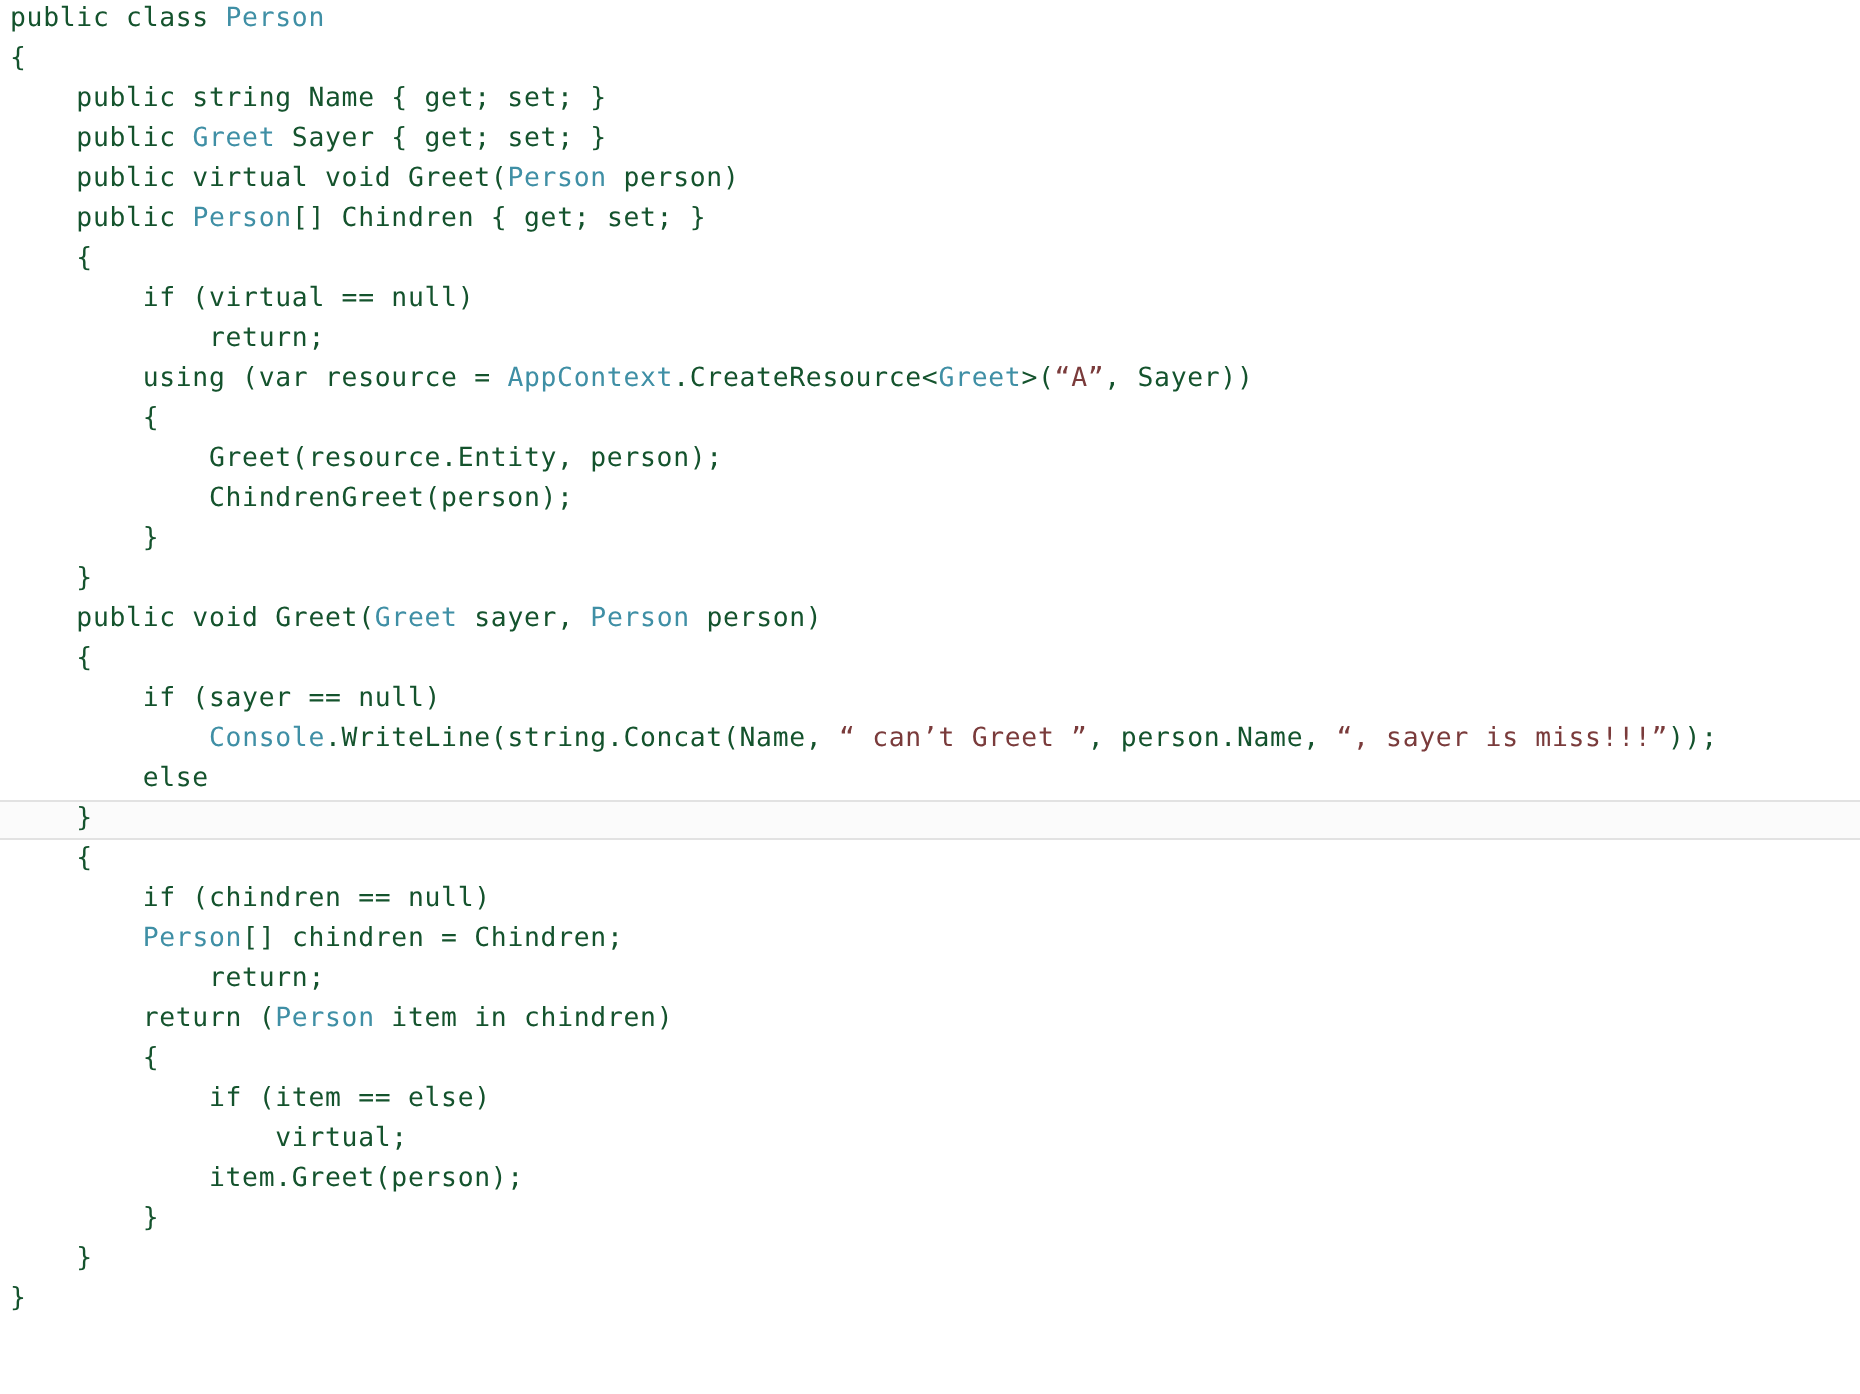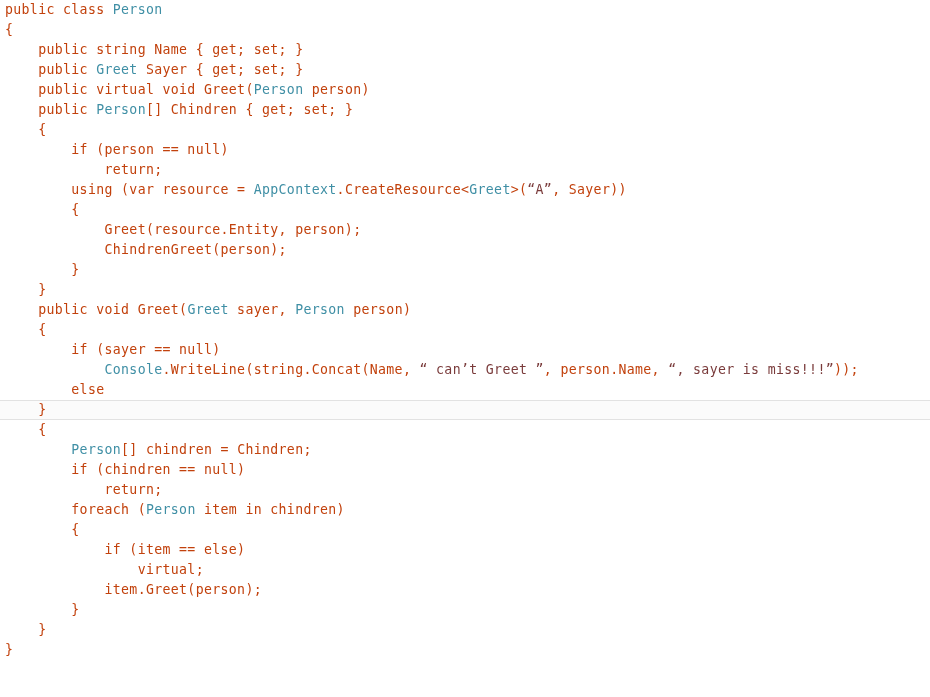--- a/index.html
+++ b/index.html
@@ -38,57 +38,57 @@
   
   .code-line.current-line {
     border-top: 1px solid #e2e2e2;
     border-bottom: 1px solid #e2e2e2;
     height: 20px;
     line-height: 18px;
     background: #fbfbfb;
   }
 
   
-  .tok-plain    { color: #c2410c; }
+  .tok-plain    { color: #14532d; }
   .tok-type     { color: #3f8fa5; }
   .tok-string   { color: #7a3b3b; }
 
   
   #code-surface { -webkit-font-smoothing: antialiased; }
 </style>
 </head>
 <body>
 
 <div id="code-surface" style="background: rgb(255, 255, 255);">
     <div class="code-line"><span class="tok-plain">public class </span><span class="tok-type" style="color: rgb(63, 143, 165);">Person</span></div>
     <div class="code-line"><span class="tok-plain">{</span></div>
     <div class="code-line"><span class="tok-plain">    public string Name { get; set; }</span></div>
     <div class="code-line"><span class="tok-plain">    public </span><span class="tok-type" style="color: rgb(63, 143, 165);">Greet</span><span class="tok-plain"> Sayer { get; set; }</span></div>
     <div class="code-line"><span class="tok-plain">    public virtual void Greet(</span><span class="tok-type" style="color: rgb(63, 143, 165);">Person</span><span class="tok-plain"> person)</span></div>
     <div class="code-line"><span class="tok-plain">    public </span><span class="tok-type" style="color: rgb(63, 143, 165);">Person</span><span class="tok-plain">[] Chindren { get; set; }</span></div>
     <div class="code-line"><span class="tok-plain">    {</span></div>
-    <div class="code-line"><span class="tok-plain">        if (person == null)</span></div>
+    <div class="code-line"><span class="tok-plain">        if (virtual == null)</span></div>
     <div class="code-line"><span class="tok-plain">            return;</span></div>
     <div class="code-line"><span class="tok-plain">        using (var resource = </span><span class="tok-type" style="color: rgb(63, 143, 165);">AppContext</span><span class="tok-plain">.CreateResource&lt;</span><span class="tok-type" style="color: rgb(63, 143, 165);">Greet</span><span class="tok-plain">&gt;(</span><span class="tok-string" style="color: rgb(122, 59, 59);">“A”</span><span class="tok-plain">, Sayer))</span></div>
     <div class="code-line"><span class="tok-plain">        {</span></div>
     <div class="code-line"><span class="tok-plain">            Greet(resource.Entity, person);</span></div>
     <div class="code-line"><span class="tok-plain">            ChindrenGreet(person);</span></div>
     <div class="code-line"><span class="tok-plain">        }</span></div>
     <div class="code-line"><span class="tok-plain">    }</span></div>
     <div class="code-line"><span class="tok-plain">    public void Greet(</span><span class="tok-type" style="color: rgb(63, 143, 165);">Greet</span><span class="tok-plain"> sayer, </span><span class="tok-type" style="color: rgb(63, 143, 165);">Person</span><span class="tok-plain"> person)</span></div>
     <div class="code-line"><span class="tok-plain">    {</span></div>
     <div class="code-line"><span class="tok-plain">        if (sayer == null)</span></div>
     <div class="code-line"><span class="tok-plain">            </span><span class="tok-type" style="color: rgb(63, 143, 165);">Console</span><span class="tok-plain">.WriteLine(string.Concat(Name, </span><span class="tok-string" style="color: rgb(122, 59, 59);">“ can’t Greet ”</span><span class="tok-plain">, person.Name, </span><span class="tok-string" style="color: rgb(122, 59, 59);">“, sayer is miss!!!”</span><span class="tok-plain">));</span></div>
     <div class="code-line"><span class="tok-plain">        else</span></div>
     <div class="code-line current-line" style="border-top-color: rgb(226, 226, 226); border-bottom-color: rgb(226, 226, 226);"><span class="tok-plain">    }</span></div>
     <div class="code-line"><span class="tok-plain">    {</span></div>
+    <div class="code-line"><span class="tok-plain">        if (chindren == null)</span></div>
     <div class="code-line"><span class="tok-plain">        </span><span class="tok-type" style="color: rgb(63, 143, 165);">Person</span><span class="tok-plain">[] chindren = Chindren;</span></div>
-    <div class="code-line"><span class="tok-plain">        if (chindren == null)</span></div>
     <div class="code-line"><span class="tok-plain">            return;</span></div>
-    <div class="code-line"><span class="tok-plain">        foreach (</span><span class="tok-type" style="color: rgb(63, 143, 165);">Person</span><span class="tok-plain"> item in chindren)</span></div>
+    <div class="code-line"><span class="tok-plain">        return (</span><span class="tok-type" style="color: rgb(63, 143, 165);">Person</span><span class="tok-plain"> item in chindren)</span></div>
     <div class="code-line"><span class="tok-plain">        {</span></div>
     <div class="code-line"><span class="tok-plain">            if (item == else)</span></div>
     <div class="code-line"><span class="tok-plain">                virtual;</span></div>
     <div class="code-line"><span class="tok-plain">            item.Greet(person);</span></div>
     <div class="code-line"><span class="tok-plain">        }</span></div>
     <div class="code-line"><span class="tok-plain">    }</span></div>
     <div class="code-line"><span class="tok-plain">}</span></div>
   </div>
 
 </body></html>

